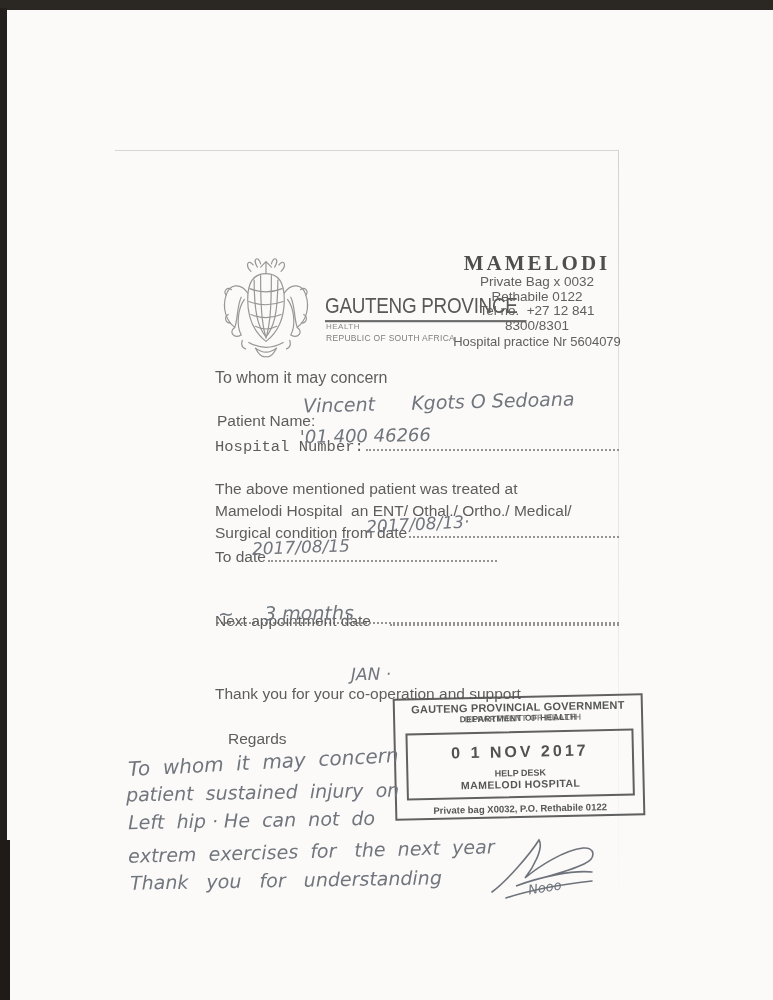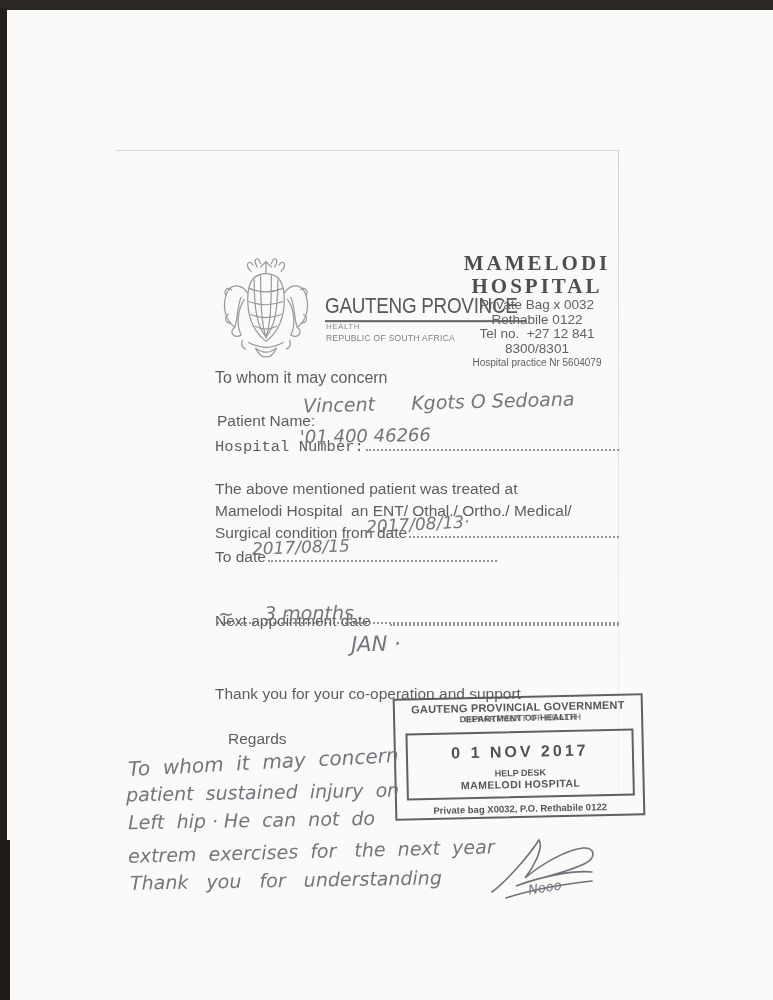--- a/index.html
+++ b/index.html
@@ -24,21 +24,21 @@
   
   .gp-name { position:absolute; left:325px; top:292px; font-size:20.5px; color:#585858;
              letter-spacing:-0.3px; transform:scale(0.92,1.08); transform-origin:left top;
              border-bottom:2px solid #6a6a6a; padding:0 10px 2px 0; white-space:pre; }
   .gp-sub1 { position:absolute; left:326px; top:322px; font-size:8px; color:#8a8a8a; letter-spacing:.5px; }
   .gp-sub2 { position:absolute; left:326px; top:333px; font-size:8.5px; color:#7d7d7d; letter-spacing:.3px; }
   .hosp-block { position:absolute; left:438px; top:252px; width:198px; text-align:center; color:#555; }
   .hosp-name { font-family:"Liberation Serif", serif; font-weight:bold; font-size:21px;
                letter-spacing:3px; color:#4e4e4e; line-height:23px;text-align:center; }
   .hosp-line { font-size:13.5px; line-height:14.5px; color:#606060; white-space:pre; }
-  .hosp-practice { font-size:10px; margin-top:1px; color:#606060; }
+  .hosp-practice { font-size:13px; margin-top:1px; color:#606060; }
 
   
   .hand { position:absolute; font-family:"DejaVu Sans", sans-serif; font-style:italic;
           color:#71767e; white-space:pre; z-index:6; }
 
   
   .stamp { position:absolute; left:394px; top:696px; width:250px; height:122px;
            border:2px solid #555; transform:rotate(-1.3deg); z-index:5; color:#4a4a4a; opacity:.93; }
   .stamp-l1 { margin-top:3px; text-align:center; font-size:11px; font-weight:bold; letter-spacing:.2px; }
   .stamp-l2 { text-align:center; font-size:8.5px; font-weight:bold; letter-spacing:.4px;
@@ -78,21 +78,20 @@
       <path d="M28,82 Q26,88 31,90 M72,82 Q74,88 69,90"></path>
     </g>
   </svg>
 
   <div class="gp-name">GAUTENG PROVINCE</div>
   <div class="gp-sub1">HEALTH</div>
   <div class="gp-sub2">REPUBLIC OF SOUTH AFRICA</div>
 
   <div class="hosp-block">
     <div class="hosp-name">MAMELODI</div>
-    <div class="hosp-name">HOSPITAL</div>
     <div class="hosp-line">Private Bag x 0032</div>
     <div class="hosp-line">Rethabile 0122</div>
     <div class="hosp-line">Tel no.  +27 12 841</div>
     <div class="hosp-line">8300/8301</div>
     <div class="hosp-practice">Hospital practice Nr 5604079</div>
   </div>
 
   <div class="print" style="left:215px; top:369px; font-size:16px;">To whom it may concern</div>
 
   <div class="row" style="left:215px; top:412px; width:404px;flex-direction:column;">
@@ -124,21 +123,21 @@
 
   <div class="row" style="left:215px; top:610px; width:404px;">
     <span class="dots"></span>
   </div>
   <div class="hand" style="left:218px; top:602px; font-size:19px; transform:rotate(-0.5deg);">~     3 months</div>
 
   <div class="row" style="left:215px; top:612px; width:404px;gap:17px;">
     <span class="lbl">Next appointment date</span>
     <span class="dots"></span>
   </div>
-  <div class="hand" style="left:351px; top:632px; font-size:21px; transform:rotate(-1deg);">JAN ·</div>
+  <div class="hand" style="left:351px; top:664px; font-size:17px; transform:rotate(-1deg);">JAN ·</div>
 
   <div class="print" style="left:215px; top:685px; font-size:15.5px;">Thank you for your co-operation and support</div>
   <div class="print" style="left:228px; top:730px; font-size:15.5px;">Regards</div>
 
   <div class="stamp">
     <div class="stamp-l1">GAUTENG PROVINCIAL GOVERNMENT</div>
     <div class="stamp-l2">DEPARTMENT OF HEALTH</div>
     <div class="stamp-inner">
       <div class="stamp-date">0 1 NOV 2017</div>
       <div class="stamp-l3">HELP DESK</div>

